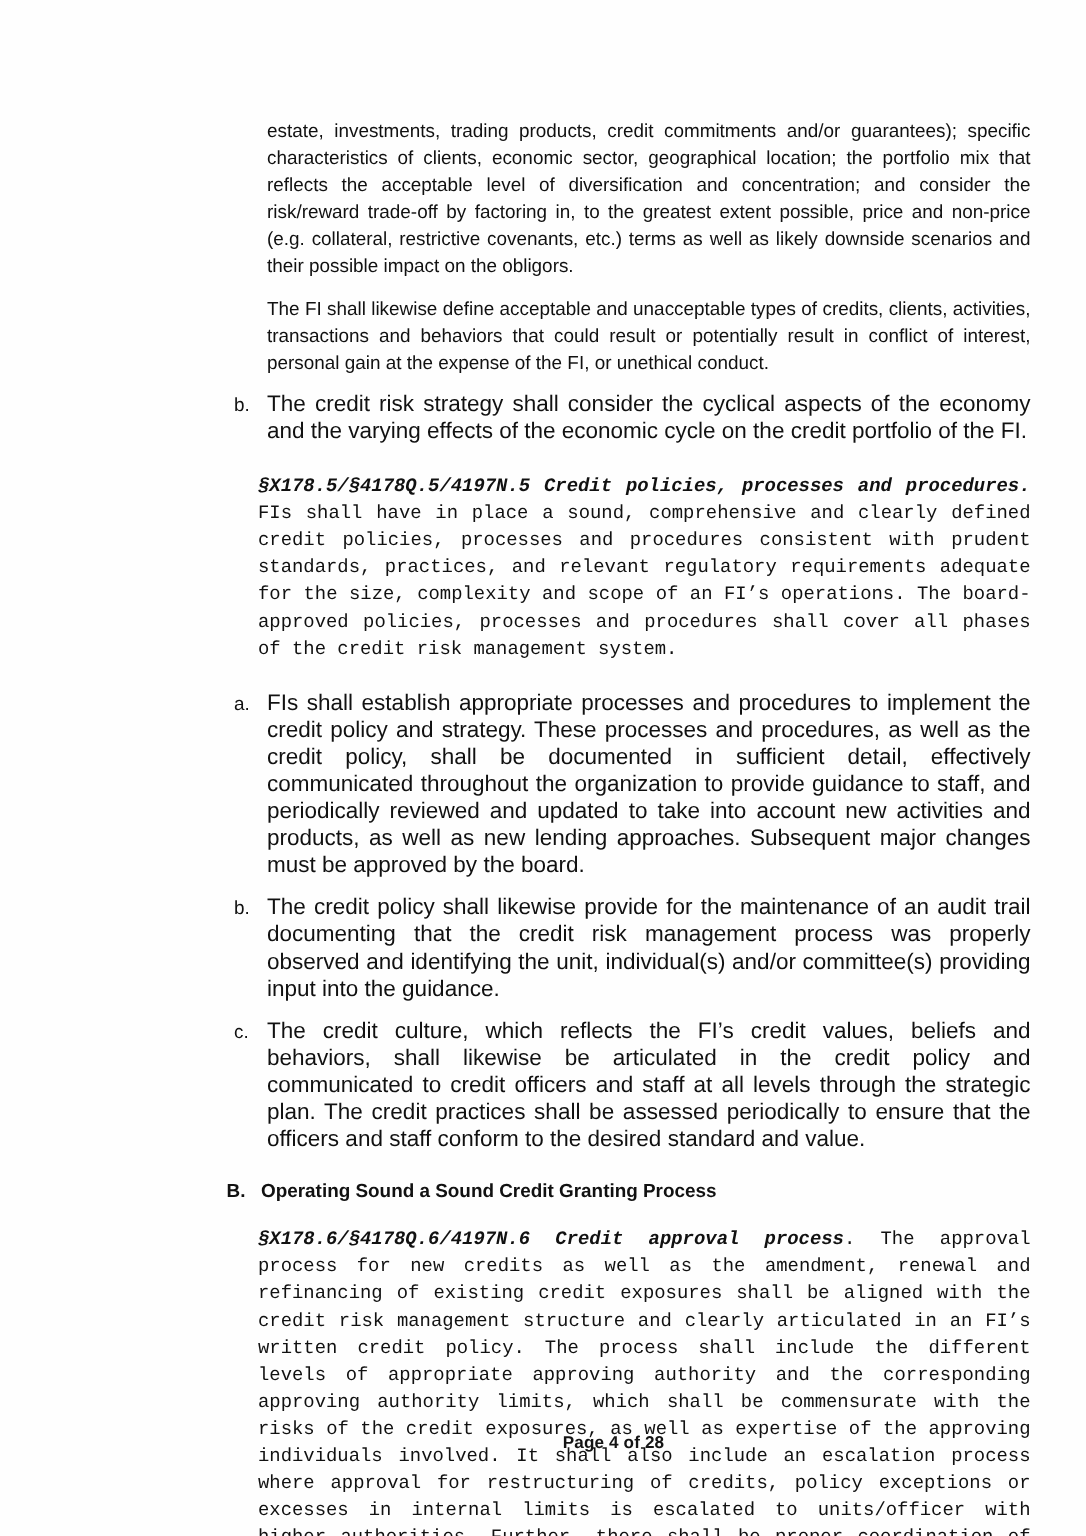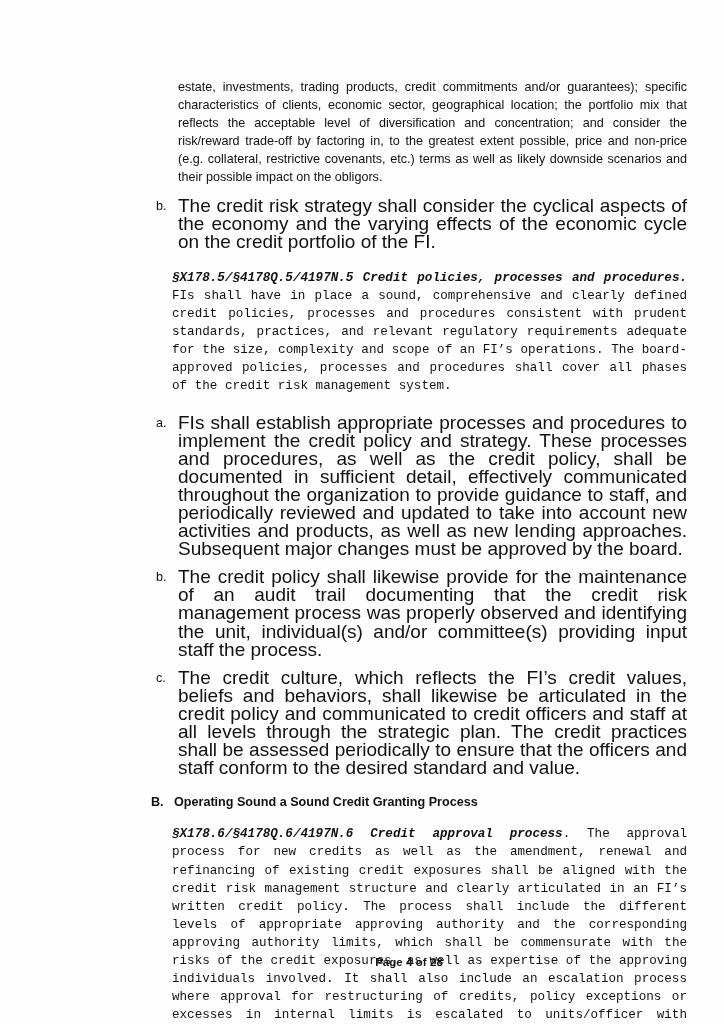--- a/index.html
+++ b/index.html
@@ -51,21 +51,21 @@
     flex: 0 0 auto;
     width: 27px;
     font-size: 12.6px;
     line-height: 18.1px;
     text-align: left;
     padding-left: 5px;
     box-sizing: border-box;
   }
   .list-text {
     flex: 1 1 auto;
-    font-size: 19px;
+    font-size: 15px;
     line-height: 18.1px;
     text-align: justify;
     text-justify: inter-word;
   }
   .sec-ref {
     font-weight: bold;
     font-style: italic;
   }
   .sec-ref-plain {
     font-weight: bold;
@@ -108,20 +108,21 @@
 </style>
 </head>
 <body>
 
 <div class="page">
 
   <div class="content">
 
     <p class="body-para">estate, investments, trading products, credit commitments and/or guarantees); specific characteristics of clients, economic sector, geographical location; the portfolio mix that reflects the acceptable level of diversification and concentration; and consider the risk/reward trade-off by factoring in, to the greatest extent possible, price and non-price (e.g. collateral, restrictive covenants, etc.) terms as well as likely downside scenarios and their possible impact on the obligors.</p>
 
+    <p class="body-para">The FI shall likewise define acceptable and unacceptable types of credits, clients, activities, transactions and behaviors that could result or potentially result in conflict of interest, personal gain at the expense of the FI, or unethical conduct.</p>
 
     <div class="list-row">
       <div class="list-marker">b.</div>
       <div class="list-text">The credit risk strategy shall consider the cyclical aspects of the economy and the varying effects of the economic cycle on the credit portfolio of the FI.</div>
     </div>
 
     <div class="gap-md"></div>
 
     <div class="full-para blk">
       <span class="sec-ref">§X178.5/§4178Q.5/4197N.5 Credit policies, processes and procedures.</span><span> FIs shall have in place a sound, comprehensive and clearly defined credit policies, processes and procedures consistent with prudent standards, practices, and relevant regulatory requirements adequate for the size, complexity and scope of an FI’s operations. The board-approved policies, processes and procedures shall cover all phases of the credit risk management system.</span>
@@ -129,21 +130,21 @@
 
     <div class="gap-md"></div>
 
     <div class="list-row">
       <div class="list-marker">a.</div>
       <div class="list-text">FIs shall establish appropriate processes and procedures to implement the credit policy and strategy.  These processes and procedures, as well as the credit policy, shall be documented in sufficient detail, effectively communicated throughout the organization to provide guidance to staff, and periodically reviewed and updated to take into account new activities and products, as well as new lending approaches.  Subsequent major changes must be approved by the board.</div>
     </div>
 
     <div class="list-row">
       <div class="list-marker">b.</div>
-      <div class="list-text">The credit policy shall likewise provide for the maintenance of an audit trail documenting that the credit risk management process was properly observed and identifying the unit, individual(s) and/or committee(s) providing input staff the process.</div>
+      <div class="list-text">The credit policy shall likewise provide for the maintenance of an audit trail documenting that the credit risk management process was properly observed and identifying the unit, individual(s) and/or committee(s) providing input into the guidance.</div>
     </div>
 
     <div class="list-row">
       <div class="list-marker">c.</div>
       <div class="list-text">The credit culture, which reflects the FI’s credit values, beliefs and behaviors, shall likewise be articulated in the credit policy and communicated to credit officers and staff at all levels through the strategic plan.  The credit practices shall be assessed periodically to ensure that the officers and staff conform to the desired standard and value.</div>
     </div>
 
     <div class="heading-row">
       <div class="heading-letter">B.</div>
       <div class="heading-text">Operating Sound a Sound Credit Granting Process</div>

